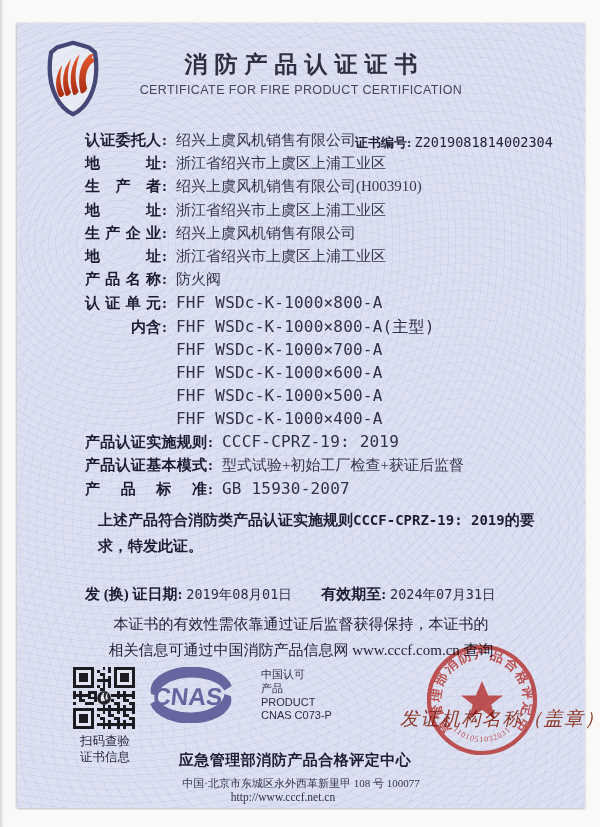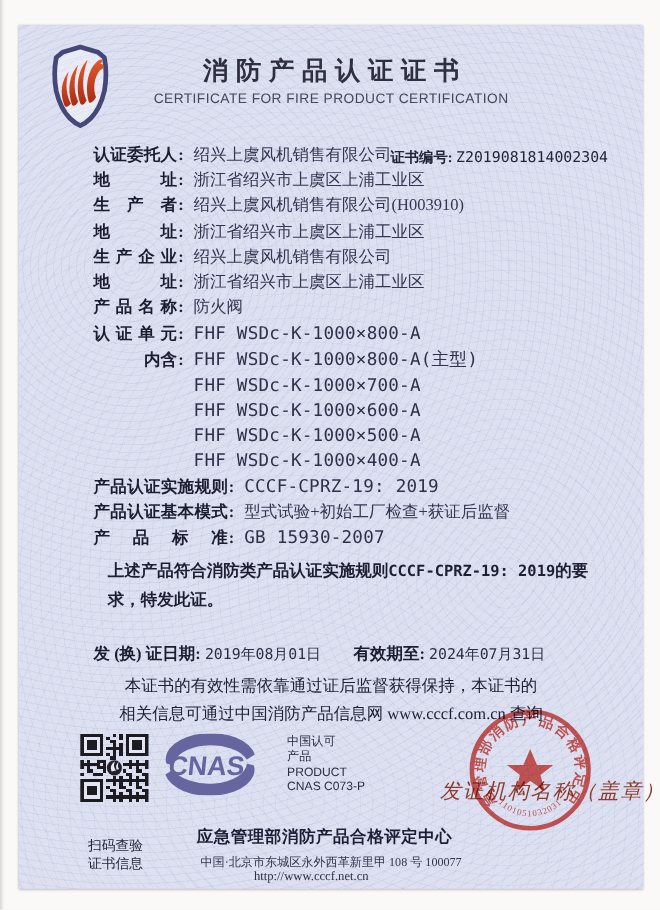--- a/index.html
+++ b/index.html
@@ -51,21 +51,21 @@
   .drow .lab{font-weight:bold;color:#1b1c30;}
   .d1{left:163px;top:538px;}
   .d2{left:68px;top:562px;}
   .gap{display:inline-block;width:22px;}
   
   .notice{left:0;right:0;top:588px;text-align:center;font-size:15px;font-weight:400;
           line-height:26px;color:#1e1f34;}
   
   .qr{left:56px;top:644px;width:62px;height:62px;}
   .qr-cap{left:38px;top:710px;width:100px;text-align:center;font-size:12.5px;
-          line-height:16px;color:#26273c;margin-top:28px;}
+          line-height:16px;color:#26273c;}
   .cnas{left:128px;top:644px;width:92px;height:56px;}
   .cnas-text{left:244px;top:645px;font-size:11px;line-height:13.8px;color:#2b2c44;
              font-family:"Liberation Sans",sans-serif;}
   .seal-label{left:383px;top:683px;font-size:19px;font-style:italic;letter-spacing:1.5px;
               color:#8e3a2d;white-space:nowrap;}
   .seal{left:401px;top:613px;width:128px;height:128px;mix-blend-mode:multiply;opacity:.93;}
   .org{left:0;right:0;top:728px;text-align:center;transform:translateX(-6px);
        font-size:15px;font-weight:bold;color:#1d1e36;letter-spacing:.5px;}
   .addr{left:0;right:0;top:753px;text-align:center;font-size:11px;color:#33344c;}
   .url{left:0;right:0;top:768px;text-align:center;transform:translateX(-18px);

